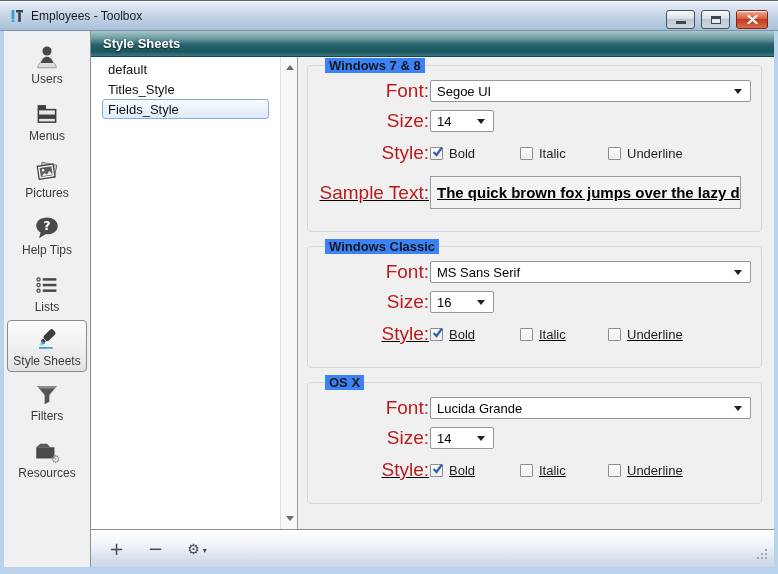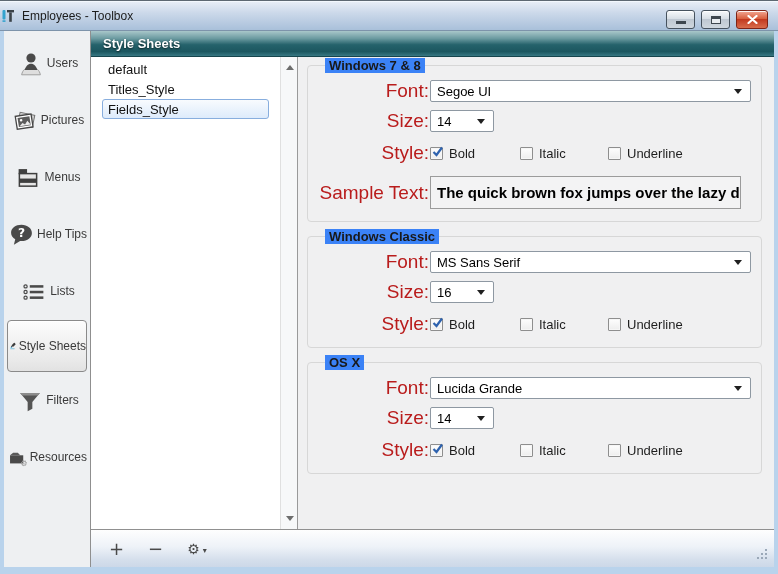--- a/index.html
+++ b/index.html
@@ -5,37 +5,37 @@
   html,body{margin:0;padding:0;}
   body{width:778px;height:574px;overflow:hidden;font-family:"Liberation Sans",sans-serif;
        -webkit-font-smoothing:antialiased;}
   *{box-sizing:border-box;}
 
   
   .window{position:relative;width:778px;height:574px;background:#b9d3ec;border-top:1px solid #5d6872;}
   .titlebar{position:absolute;left:0;top:0;width:778px;height:30px;
     background:linear-gradient(180deg,#e9eff7 0%,#ccd9ea 40%,#a9c0da 100%);
     border-bottom:1px solid #7d93aa;box-shadow:inset 0 1px 0 #f3f8fd;
-    display:flex;align-items:center;}
+    display:flex;align-items:center;padding-left:9px;}
   .app-icon{width:16px;height:16px;margin-right:6px;display:inline-flex;}
   .title-text{font-size:12px;color:#1c1c1c;}
   .winbtns{position:absolute;right:10px;top:9px;display:flex;gap:6px;}
   .winbtn{width:29px;height:19px;border:1px solid #46525e;border-radius:3px;
     background:linear-gradient(180deg,#f7f9fb 0%,#d8dfe6 45%,#bfc8d2 50%,#cfd7df 100%);
     box-shadow:inset 0 1px 0 rgba(255,255,255,.9);
     display:flex;align-items:center;justify-content:center;}
   .winbtn.close{width:32px;border-color:#7e2417;
     background:linear-gradient(180deg,#f3a894 0%,#d9603f 45%,#c23a20 50%,#d96c4c 100%);}
   .glyph-min{width:10px;height:3px;background:#3e474f;margin-top:6px;}
   .glyph-max{width:10px;height:8px;border:1px solid #3e474f;border-top-width:3px;background:#e8ecf0;}
 
   
   .sidebar{position:absolute;left:4px;top:30px;width:86px;height:536px;background:#eef0f2;
     display:flex;flex-direction:column;align-items:center;padding-top:4px;}
-  .side-item{width:82px;height:57px;display:flex;flex-direction:row;align-items:center;
+  .side-item{width:82px;height:57px;display:flex;flex-direction:column;align-items:center;
     justify-content:center;gap:1px;cursor:default;border:1px solid transparent;border-radius:4px;}
   .side-item .lbl{font-size:12px;color:#3a3a3a;line-height:13px;white-space:nowrap;}
   .side-item.selected{border:1px solid #8a8a8a;height:52px;width:80px;
     background:linear-gradient(180deg,#fcfcfc,#e9e9e9 80%,#e2e2e2);
     box-shadow:inset 0 1px 0 #fff;}
   .side-item svg{display:block;}
 
   
   .main{position:absolute;left:90px;top:30px;width:684px;height:536px;background:#f0f0f1;
     border-left:1px solid #8f8f8f;}
@@ -61,21 +61,21 @@
 
   
   .right-panel{position:absolute;left:208px;top:26px;right:0;bottom:38px;background:#f0f0f1;
     padding:8px 12px 0 8px;overflow:hidden;}
   .fieldset{position:relative;border:1px solid #d7d7d7;border-radius:4px;background:#f0f0f1;
     padding:14px 6px 10px 6px;margin-bottom:8px;}
   .fieldset.gap{margin-top:14px;}
   .legend{position:absolute;top:-8px;left:8px;background:#3b82f6;padding:0 4px;
     font-size:13px;font-weight:bold;color:#191919;line-height:15px;margin-left:9px;}
   .frow{display:flex;align-items:center;margin-bottom:8px;}
-  .frow:last-child{margin-bottom:2px;}
+  .frow:last-child{margin-bottom:12px;text-decoration:underline;}
   .flabel{width:116px;text-align:right;padding-right:1px;font-size:19px;color:#b91c1c;flex:0 0 116px;}
   .combo{height:22px;border:1px solid #8e98a2;border-radius:2px;background:#fff;
     display:flex;align-items:center;padding:0 6px;font-size:13px;color:#000;position:relative;}
   .combo .val{flex:1;white-space:nowrap;overflow:hidden;}
   .combo .arrow{width:0;height:0;border:4px solid transparent;border-top:5px solid #202020;margin:4px 2px 0 6px;}
   .combo.font-combo{flex:1;margin-right:4px;}
   .combo.size-combo{width:64px;}
   .cbgroup{display:flex;align-items:center;cursor:default;}
   .cbgroup.w1{width:90px;}
   .cbgroup.w2{width:88px;}
@@ -139,40 +139,40 @@
         <path d="M6 27.5c.9-5 4.3-8 10-8s9.1 3 10 8z" fill="#dedede" stroke="#9b9b9b" stroke-width="1"></path>
         <circle cx="16" cy="9.6" r="4.9" fill="#4a4a4a"></circle>
         <path d="M9.3 22.5c1-4.2 3.5-6.8 6.7-6.8s5.7 2.6 6.7 6.8z" fill="#4a4a4a"></path>
       </svg>
       <span class="lbl">Users</span>
     </div>
 
 
     <div class="side-item">
       <svg width="30" height="30" viewBox="0 0 32 32">
+        <rect x="6" y="6.5" width="9" height="5.5" fill="#3f3f3f"></rect>
+        <rect x="6.8" y="11.3" width="18.4" height="13.4" fill="#e6e6e6" stroke="#3f3f3f" stroke-width="1.6"></rect>
+        <rect x="6.8" y="16.6" width="18.4" height="4.6" fill="#3f3f3f"></rect>
+      </svg>
+      <span class="lbl">Menus</span>
+    </div>
+
+    <div class="side-item">
+      <svg width="30" height="30" viewBox="0 0 32 32">
         <g transform="rotate(12 16 16)">
             <rect x="9" y="8" width="16" height="13" fill="#cfcfcf" stroke="#6e6e6e"></rect>
           </g>
         <g transform="rotate(-9 16 16)">
           <rect x="6.5" y="9.5" width="17" height="14" fill="#fff" stroke="#454545" stroke-width="1.4"></rect>
           <rect x="8.6" y="11.6" width="12.8" height="9.8" fill="#5c5c5c"></rect>
           <circle cx="12" cy="14.6" r="1.4" fill="#fff"></circle>
           <path d="M9.6 20.6l3.4-3 2.5 2 3-3.5 2.9 4.5z" fill="#ededed"></path>
         </g>
       </svg>
       <span class="lbl">Pictures</span>
-    </div>
-
-    <div class="side-item">
-      <svg width="30" height="30" viewBox="0 0 32 32">
-        <rect x="6" y="6.5" width="9" height="5.5" fill="#3f3f3f"></rect>
-        <rect x="6.8" y="11.3" width="18.4" height="13.4" fill="#e6e6e6" stroke="#3f3f3f" stroke-width="1.6"></rect>
-        <rect x="6.8" y="16.6" width="18.4" height="4.6" fill="#3f3f3f"></rect>
-      </svg>
-      <span class="lbl">Menus</span>
     </div>
 
     <div class="side-item">
       <svg width="30" height="30" viewBox="0 0 32 32">
         <path d="M16 4.8C9.4 4.8 4.5 8.6 4.5 13.6c0 3 1.8 5.6 4.6 7.2L7.6 26.8l6.9-4.2c.5.1 1 .1 1.5.1 6.6 0 11.5-3.9 11.5-8.9S22.6 4.8 16 4.8z" fill="#4a4a4a"></path>
         <text x="16" y="18.3" font-size="13.5" font-weight="bold" fill="#fff" text-anchor="middle" font-family="DejaVu Sans, sans-serif">?</text>
       </svg>
       <span class="lbl">Help Tips</span>
     </div>
 

